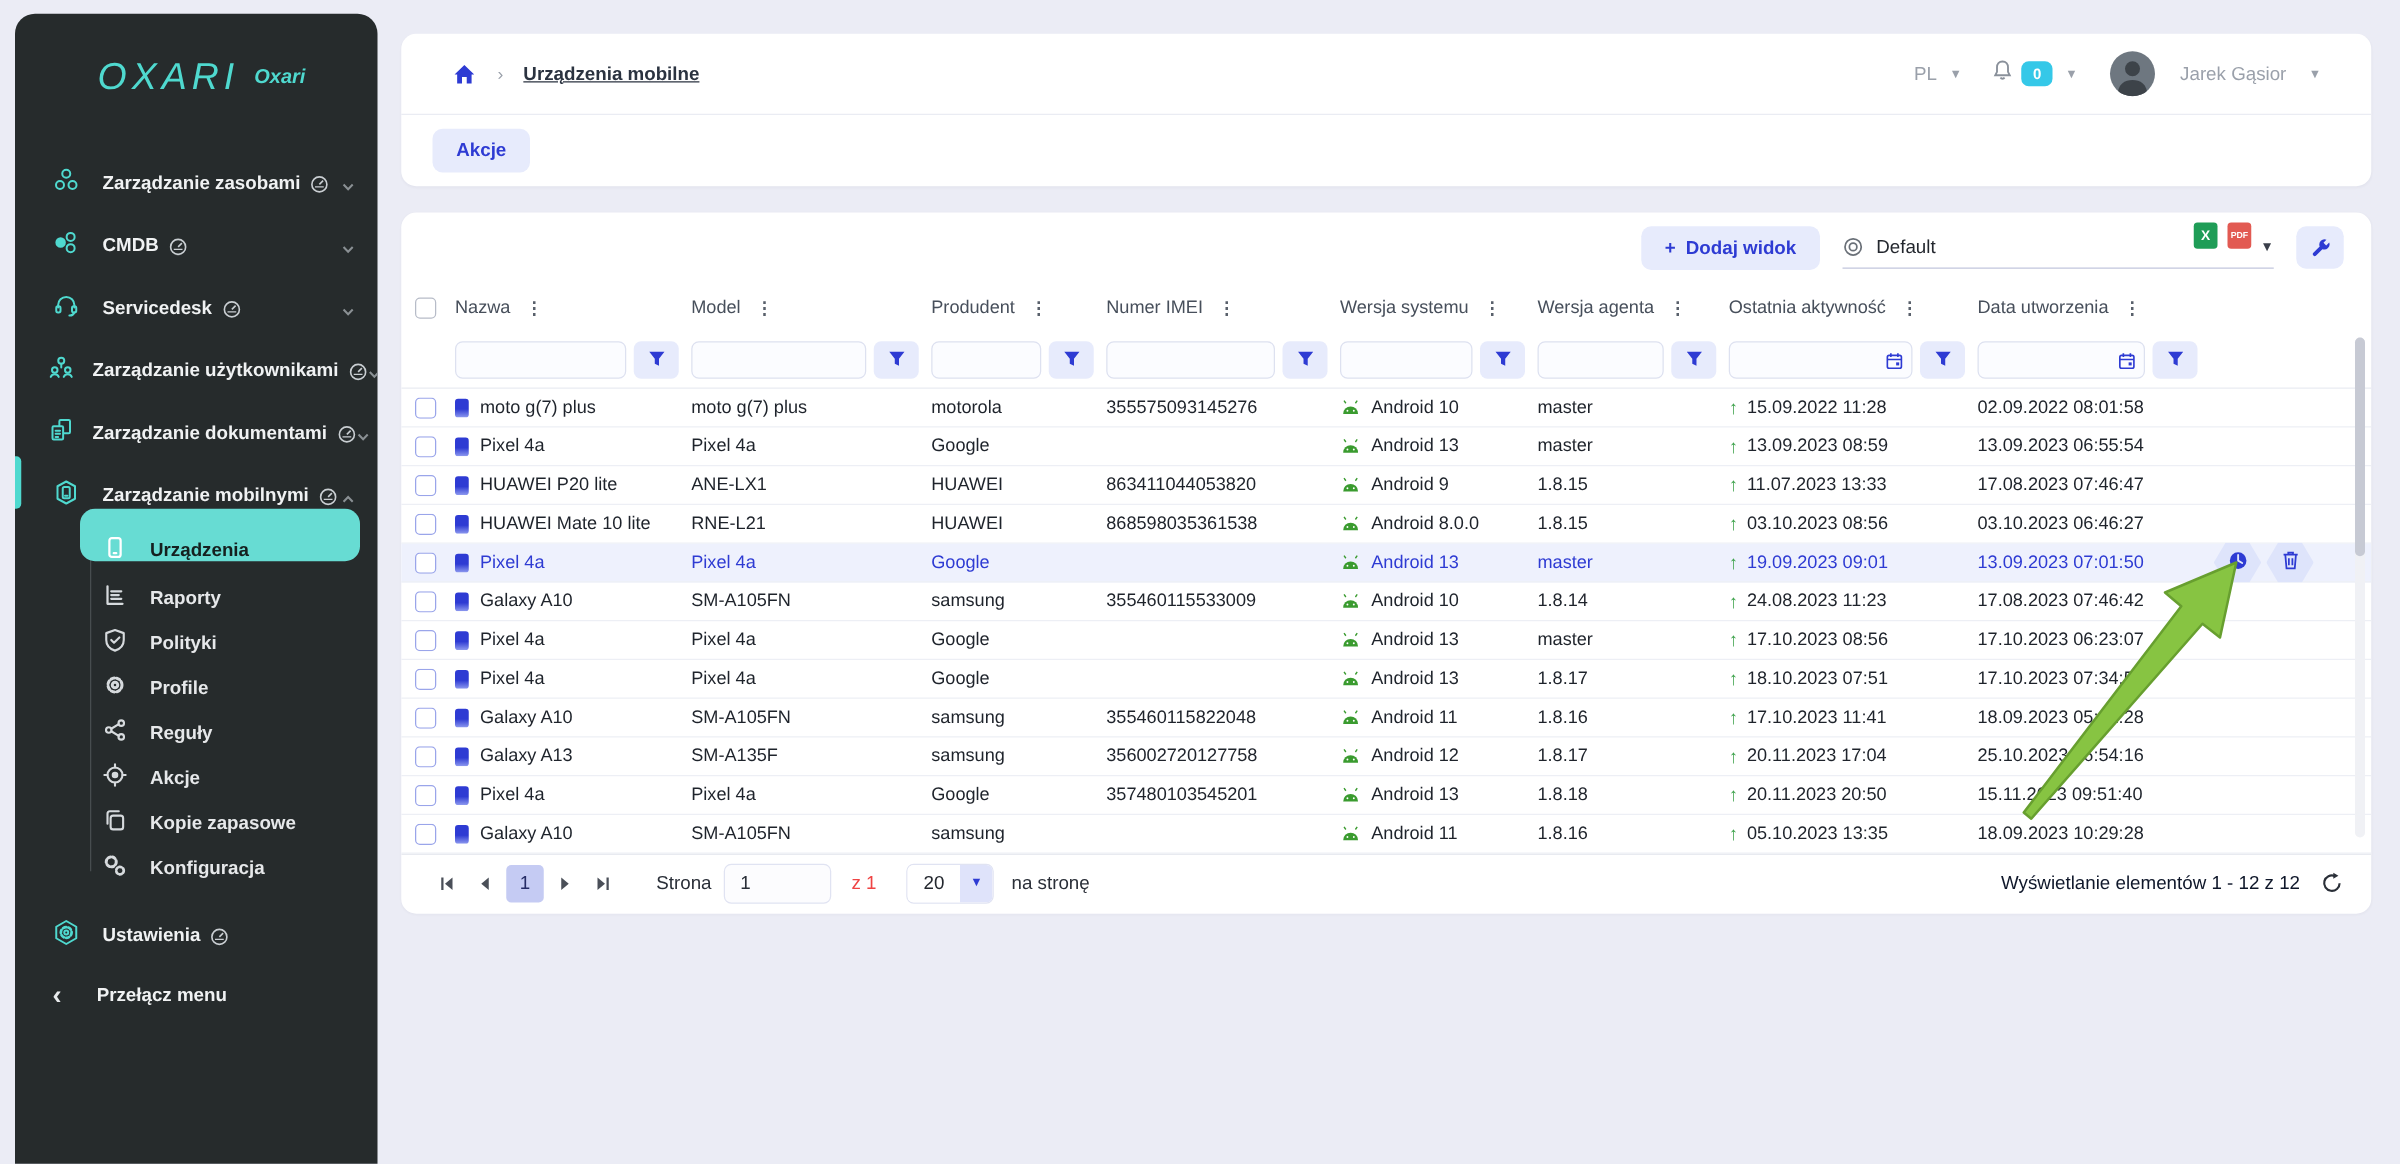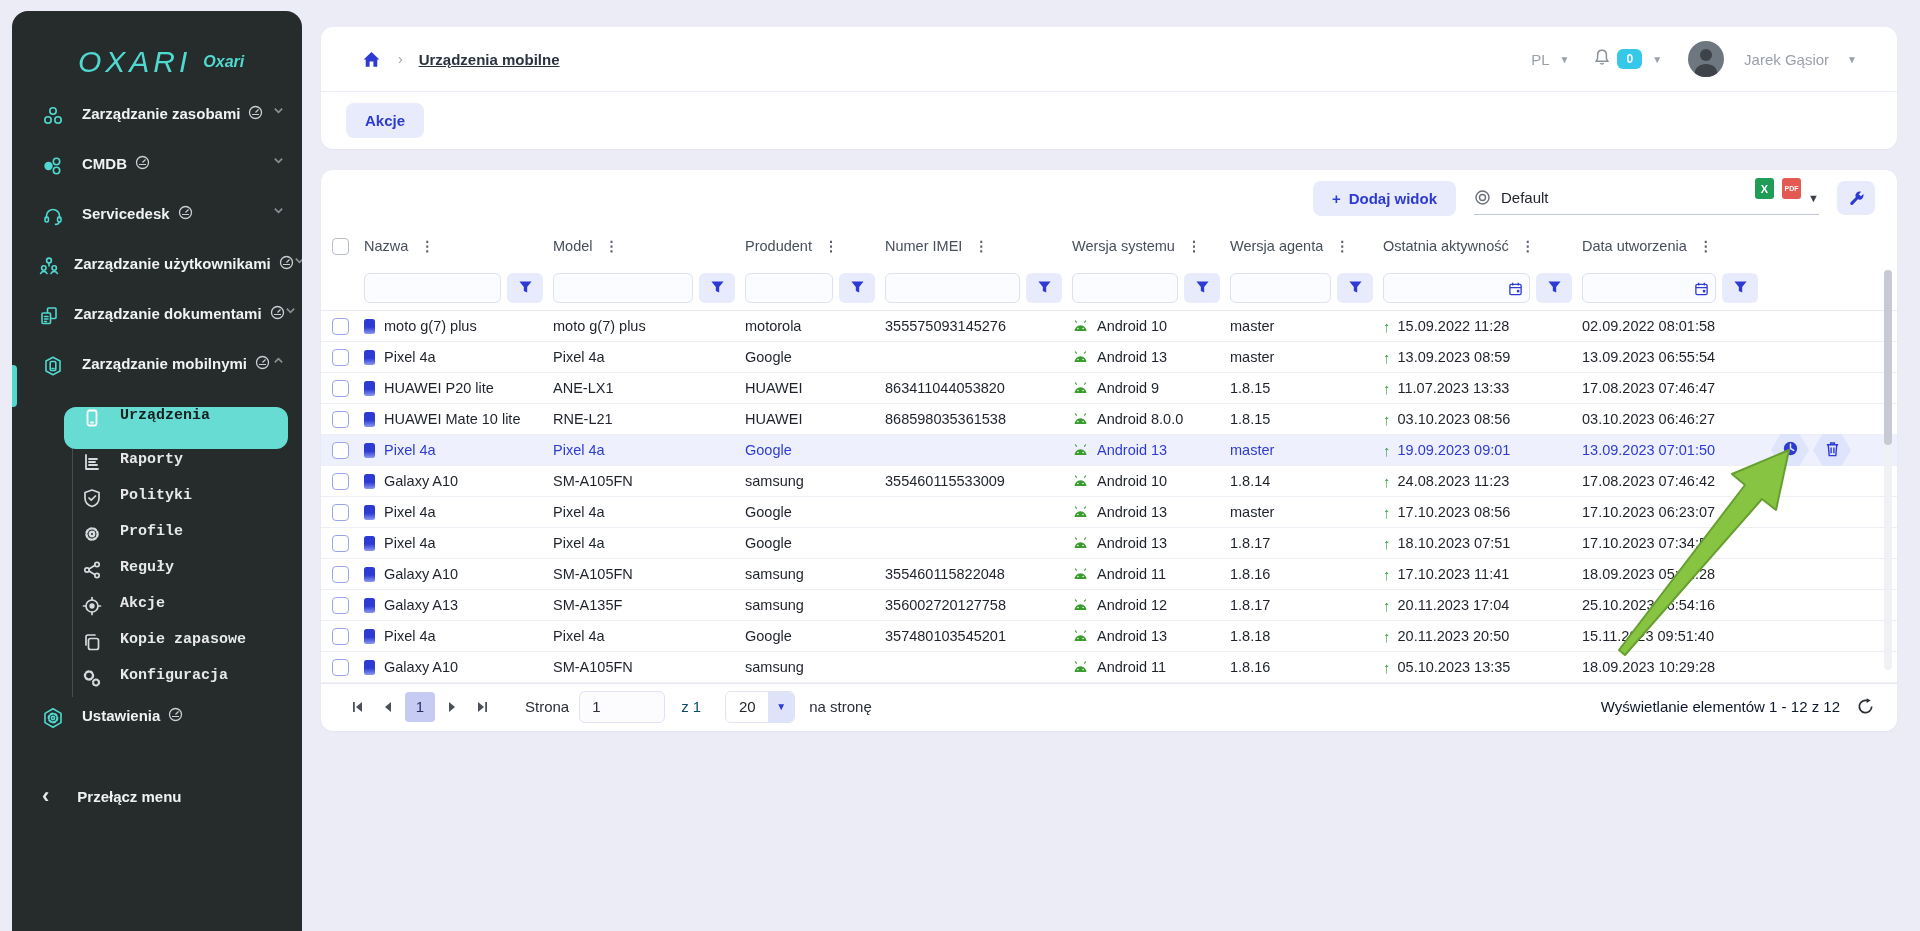--- a/index.html
+++ b/index.html
@@ -6,30 +6,30 @@
   html,body { width:1920px; height:931px; overflow:hidden;
     font-family:"Liberation Sans", sans-serif; background:#ebecf5; color:#23272e; }
 
   
   .sidebar { position:absolute; left:12px; top:11px; bottom:0; width:290px;
     background:#262b2c; border-radius:16px 16px 0 0; overflow:hidden; }
   .logo-row { display:flex; align-items:center; gap:12px; padding:34px 0 26px 66px;font-style:italic; }
   .logo-mark { color:#4fd9cf; font-size:30px; letter-spacing:4px; font-weight:500; }
   .logo-sub  { color:#4fd9cf; font-size:16px; font-weight:700; }
   .nav { list-style:none; }
-  .nav-item { display:flex; align-items:flex-start; height:50px; padding:0 18px 0 26px;
+  .nav-item { display:flex; align-items:flex-end; height:50px; padding:0 18px 0 26px;
     cursor:pointer; }
   .nav-item .ic { width:30px; display:flex; justify-content:center; color:#4fd9cf; }
   .nav-item .lbl { color:#f0f2f3; font-size:15px; font-weight:700; margin-left:14px; white-space:nowrap; }
   .gauge { margin-left:8px; color:#c9ced2; display:flex; }
   .chev { margin-left:auto; color:#8a9094; display:flex; }
   .submenu { list-style:none; position:relative; margin:2px 0 4px 0; }
   .submenu:before { content:""; position:absolute; left:60px; top:0; bottom:6px; width:1px; background:#474d4f; }
-  .sub-item { display:flex; align-items:flex-start; height:36px; margin:0 14px 0 52px;
-    padding-left:16px; color:#e6e8ea; cursor:pointer; position:relative;font-family:Liberation Mono, monospace; }
+  .sub-item { display:flex; align-items:flex-end; height:36px; margin:0 14px 0 52px;
+    padding-left:16px; color:#e6e8ea; cursor:pointer; position:relative; }
   .sub-item .ic { width:24px; display:flex; justify-content:center; color:#d6dadd; }
   .sub-item .lbl { font-size:15px; font-weight:700; margin-left:16px; }
   .sub-item.active { background:#67dcd3; border-radius:12px; height:42px; margin:2px 14px 2px 52px; }
   .sub-item.active .lbl { color:#15201f; }
   .sub-item.active .ic { color:#ffffff; }
   .nav-item.settings .ic { color:#4fd9cf; }
   .toggle-row { display:flex; align-items:center; margin-top:26px; padding:0 18px 0 30px; cursor:pointer; }
   .toggle-row .arrow { color:#e8eaec; font-size:22px; font-weight:700; }
   .toggle-row .lbl { color:#f0f2f3; font-size:15px; font-weight:700; margin-left:28px; }
   .active-bar { position:absolute; left:0; top:354px; width:5px; height:42px; background:#4fd9cf; border-radius:0 4px 4px 0; }
@@ -102,21 +102,21 @@
     clip-path:polygon(25% 0,75% 0,100% 50%,75% 100%,25% 100%,0 50%); cursor:pointer; }
 
   .pager { display:flex; align-items:center; height:46px; border-top:1px solid #e8eaf0; padding:0 22px; }
   .pgbtn { background:none; border:none; display:flex; align-items:center; justify-content:center;
     width:30px; height:30px; cursor:pointer; color:#4a4f58; }
   .pgnum { width:30px; height:30px; background:#c5cbf3; border-radius:4px; color:#262c66;
     display:flex; align-items:center; justify-content:center; font-size:15px; margin:0 2px; cursor:pointer; }
   .pg-label { font-size:15px; color:#2a2f38; margin:0 10px 0 28px; }
   .pg-input { width:86px; height:32px; border:1px solid #e0e3f2; border-radius:6px; background:#fcfcfe;
     padding:0 12px; font-size:15px; font-family:inherit; color:#2a2f38; }
-  .pg-of { font-size:15px; color:#0c4a6e; margin:0 24px 0 16px; }
+  .pg-of { font-size:15px; color:#ef4444; margin:0 24px 0 16px; }
   .pp-select { display:flex; height:32px; border:1px solid #e0e3f2; border-radius:6px; overflow:hidden; cursor:pointer; }
   .pp-val { width:42px; display:flex; align-items:center; justify-content:center; font-size:15px; background:#fff; }
   .pp-arr { width:26px; background:#dfe3fa; display:flex; align-items:center; justify-content:center;
     color:#2e3bd3; font-size:10px; }
   .pp-label { font-size:15px; color:#2a2f38; margin-left:14px; }
   .pg-right { margin-left:auto; display:flex; align-items:center; gap:16px; }
   .pg-summary { font-size:15px; color:#0f172a; }
 
   .vscroll { position:absolute; right:5px; top:100px; width:8px; height:400px; background:#f0f1f5; border-radius:4px; }
   .vthumb { position:absolute; left:0; top:0; width:8px; height:175px; background:#c7cad4; border-radius:4px; }

